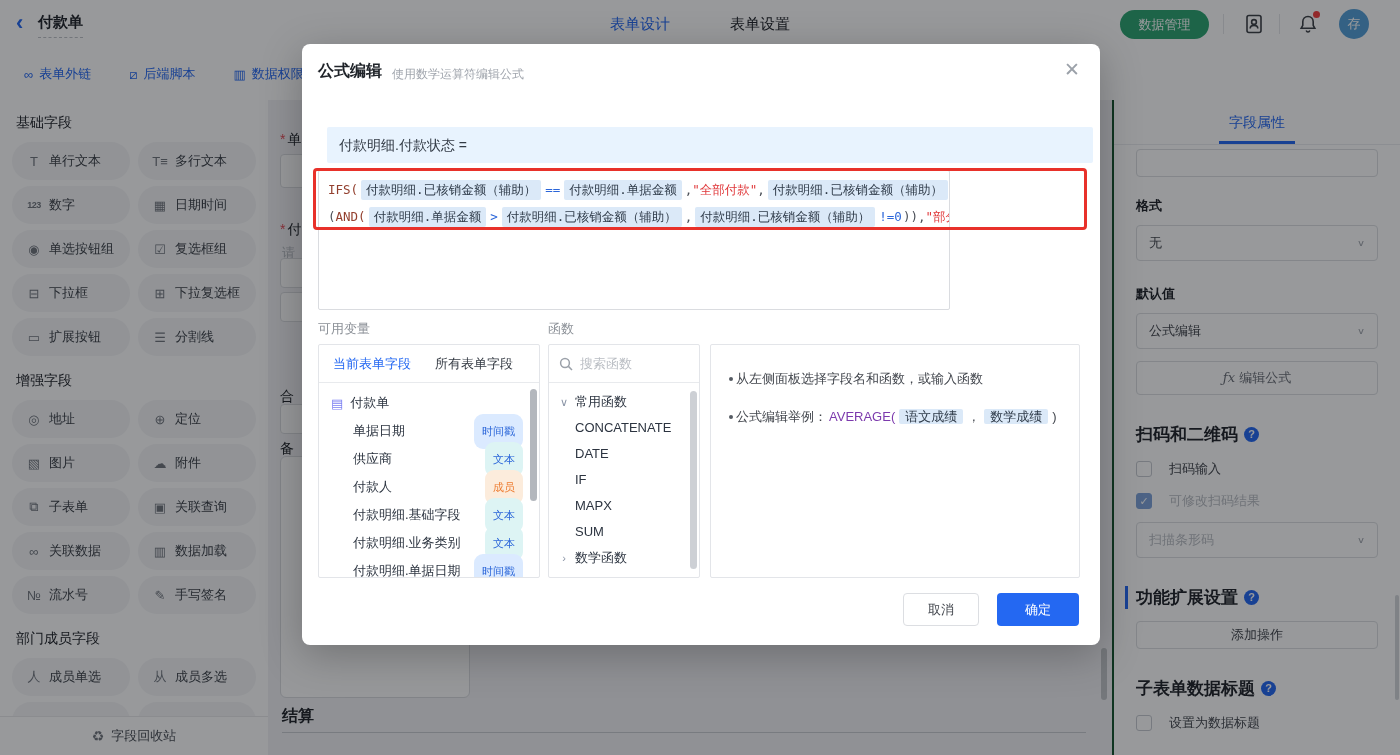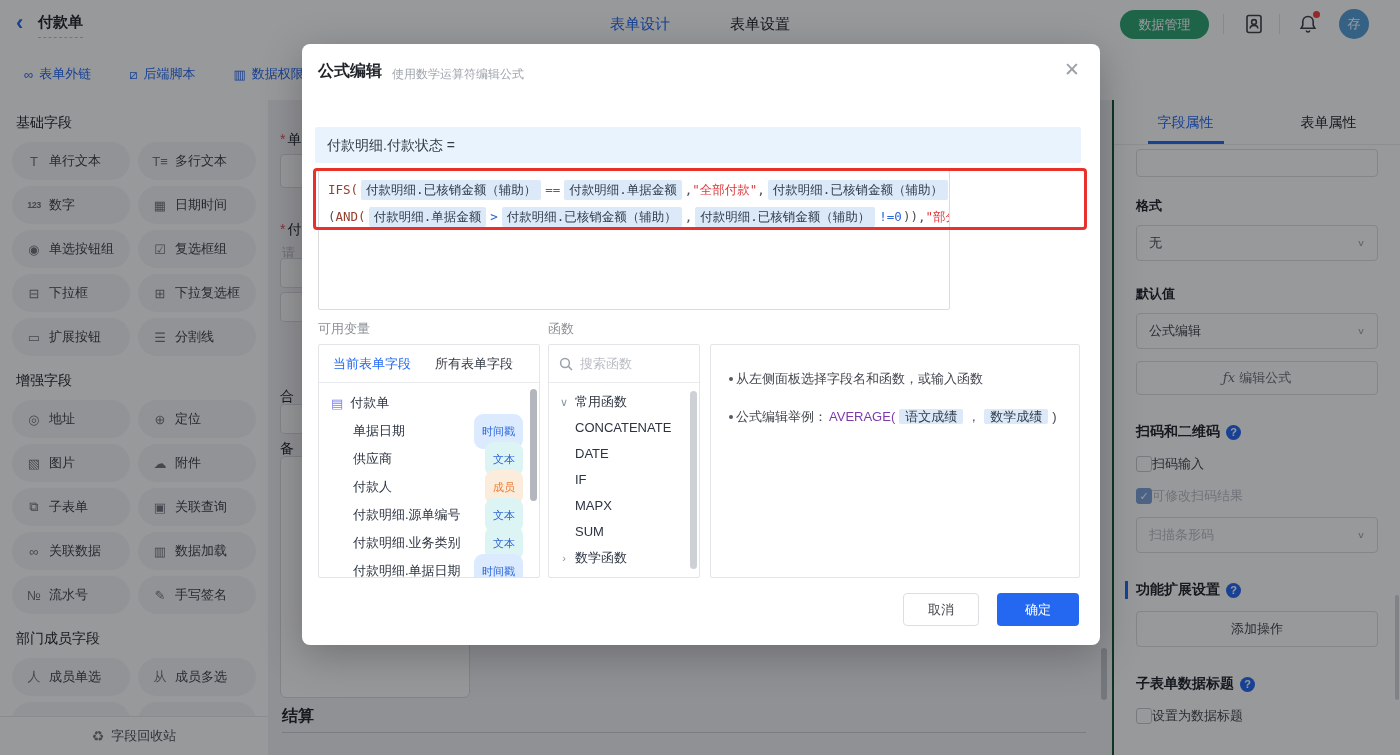--- a/index.html
+++ b/index.html
@@ -60,41 +60,41 @@
   .pr-tab.act::after { content:""; position:absolute; left:50%; margin-left:-38px; bottom:0; width:76px; height:3px; background:#2468f2; }
   .pr-body { padding:2px 22px 0 22px; }
   .pr-input { height:28px; border:1px solid #dcdee2; border-radius:4px; margin-top:2px; }
   .pr-label { font-size:13px; font-weight:bold; color:#20242a; margin-top:20px; }
   .select { height:36px; border:1px solid #dcdee2; border-radius:4px; margin-top:10px; display:flex; align-items:center; justify-content:space-between; padding:0 12px; font-size:13px; color:#42464d; cursor:pointer; background:#fff; }
   .select.disabled { color:#b9bdc3; cursor:default; }
   .sel-chev { color:#a3a8af; font-size:11px; transform:scaleY(.8); }
   .sel-chev::after { content:"∨"; }
   .fx-btn { width:100%; height:34px; border:1px solid #dcdee2; border-radius:4px; background:#fff; margin-top:12px; font-size:13px; color:#6b7078; cursor:pointer; }
   .fx-btn::before { content:"ƒx "; font-style:italic; font-family:"DejaVu Serif",serif; }
-  .pr-sec { font-size:14px; font-weight:bold; color:#20242a; margin-top:28px; display:flex; align-items:center; gap:6px; }
+  .pr-sec { font-size:17px; font-weight:bold; color:#20242a; margin-top:28px; display:flex; align-items:center; gap:6px; }
   .pr-sec.bar { border-left:3px solid #2468f2; padding-left:8px; margin-left:-11px; }
   .q-ic { width:15px; height:15px; border-radius:50%; background:#2468f2; color:#fff; font-size:11px; text-align:center; line-height:15px; flex:none; cursor:pointer; }
   .q-ic::after { content:"?"; }
-  .ck-row { display:flex; align-items:center; gap:0; margin-top:14px; cursor:pointer; }
+  .ck-row { display:flex; align-items:center; gap:17px; margin-top:14px; cursor:pointer; }
   .ckbox { width:16px; height:16px; border:1px solid #c6cad0; border-radius:3px; background:#fff; flex:none; }
   .ckbox.checked { background:#7ea3da; border-color:#7ea3da; color:#fff; font-size:11px; text-align:center; line-height:15px; }
   .ckbox.checked::after { content:"✓"; }
   .ck-lb { font-size:13px; color:#42464d; }
   .ck-lb.muted { color:#b9bdc3; }
-  .add-btn { width:100%; height:36px; border:1px solid #dcdee2; border-radius:4px; background:#fff; margin-top:12px; font-size:13px; color:#42464d; cursor:pointer; }
+  .add-btn { width:100%; height:28px; border:1px solid #dcdee2; border-radius:4px; background:#fff; margin-top:12px; font-size:13px; color:#42464d; cursor:pointer; }
   .pr-scroll { position:absolute; right:1px; top:495px; width:4px; height:105px; border-radius:2px; background:#d4d7db; }
 
   
   .overlay { position:absolute; inset:0; background:rgba(10,12,16,0.42); z-index:50; }
   .modal { position:absolute; left:302px; top:44px; width:798px; height:601px; background:#fff; border-radius:8px; box-shadow:0 10px 40px rgba(0,0,0,.25); z-index:100; }
   .m-title { position:absolute; left:16px; top:17px; font-size:16px; font-weight:bold; color:#20242a; }
   .m-sub { position:absolute; left:90px; top:22px; font-size:12px; color:#a0a5ad; }
   .m-close { position:absolute; right:20px; top:14px; font-size:19px; color:#9ba1a9; cursor:pointer; }
   .m-close::after { content:"✕"; }
-  .m-target { position:absolute; left:13px; top:83px; width:766px; height:36px; background:#e8f3fe; border-radius:2px; font-size:14px; color:#323a45; line-height:36px; padding-left:12px; }
+  .m-target { position:absolute; left:25px; top:83px; width:766px; height:36px; background:#e8f3fe; border-radius:2px; font-size:14px; color:#323a45; line-height:36px; padding-left:12px; }
   .m-editor { position:absolute; left:16px; top:126px; width:632px; height:140px; border:1px solid #dadce0; border-radius:2px; padding:5px 9px; font-family:"DejaVu Sans Mono",monospace; font-size:12.5px; cursor:text; overflow:hidden; }
   .f-line { white-space:nowrap; line-height:27px; }
   .tk-fn { color:#93402f; }
   .tk-op { color:#2b66d9; margin:0 1px; }
   .tk-str { color:#e0383a; }
   .tk-pl { color:#4a4f57; }
   .tk-field { display:inline-block; background:#dbe9f8; color:#2f3b49; border-radius:2px; padding:0 5px; margin:0 3px; line-height:20px; }
   .m-red { position:absolute; left:11px; top:124px; width:774px; height:62px; border:3px solid #e8312a; border-radius:4px; pointer-events:none; z-index:5; }
   .m-lb { position:absolute; top:276px; font-size:13px; color:#8b9097; }
   .lb-var { left:16px; } .lb-fn { left:246px; }
@@ -306,21 +306,20 @@
   <div class="cv-label" style="top:340px">备</div>
   <div class="cv-input" style="top:356px;width:190px;height:242px;border-radius:6px"></div>
   <div class="cv-section" style="top:606px">结算</div>
   <div class="cv-divider" style="top:632px"></div>
   <div class="cv-scroll" style="top:548px;height:52px"></div>
 </div>
 
 <div class="props">
   <div class="pr-tabs">
     <div class="pr-tab act">字段属性</div>
-    <div class="pr-tab">表单属性</div>
   </div>
   <div class="pr-body">
     <div class="pr-input"></div>
     <div class="pr-label">格式</div>
     <div class="select">
       <span>无</span>
       <span class="sel-chev"></span>
     </div>
     <div class="pr-label" style="margin-top:24px">默认值</div>
     <div class="select">
@@ -398,21 +397,21 @@
         </div>
         <div class="var-row">
           <span class="var-lb">供应商</span>
           <span class="badge text">文本</span>
         </div>
         <div class="var-row">
           <span class="var-lb">付款人</span>
           <span class="badge member">成员</span>
         </div>
         <div class="var-row">
-          <span class="var-lb">付款明细.源单编号</span>
+          <span class="var-lb">付款明细.基础字段</span>
           <span class="badge text">文本</span>
         </div>
         <div class="var-row">
           <span class="var-lb">付款明细.业务类别</span>
           <span class="badge text">文本</span>
         </div>
         <div class="var-row">
           <span class="var-lb">付款明细.单据日期</span>
           <span class="badge timestamp">时间戳</span>
         </div>

